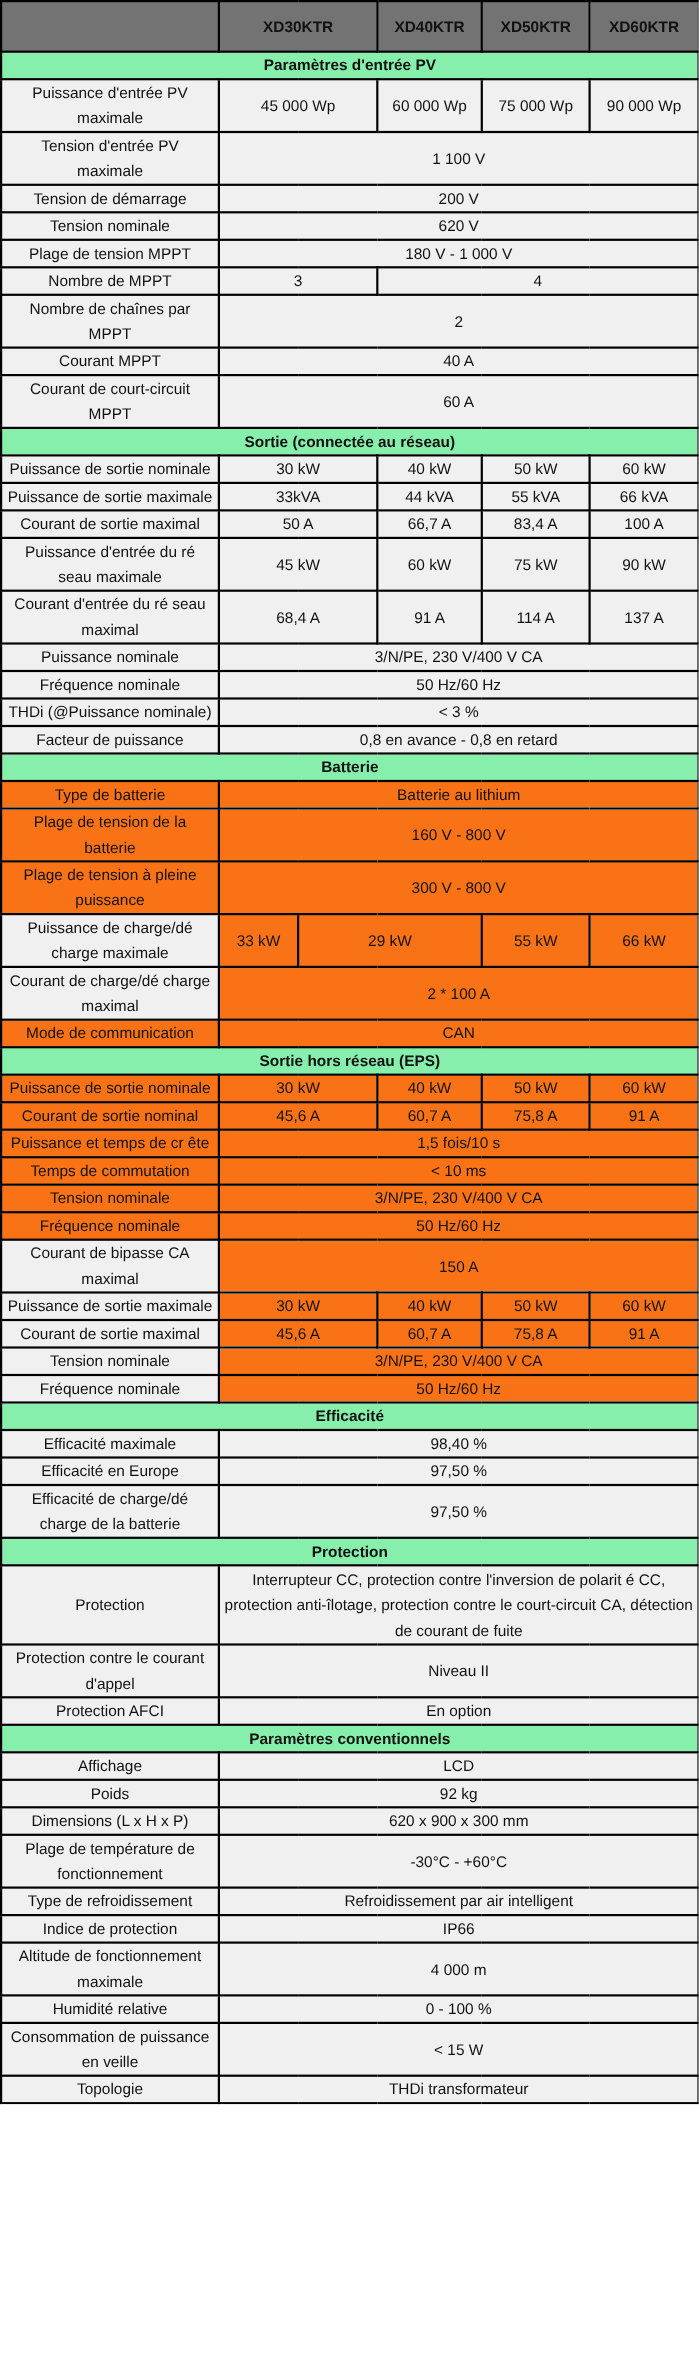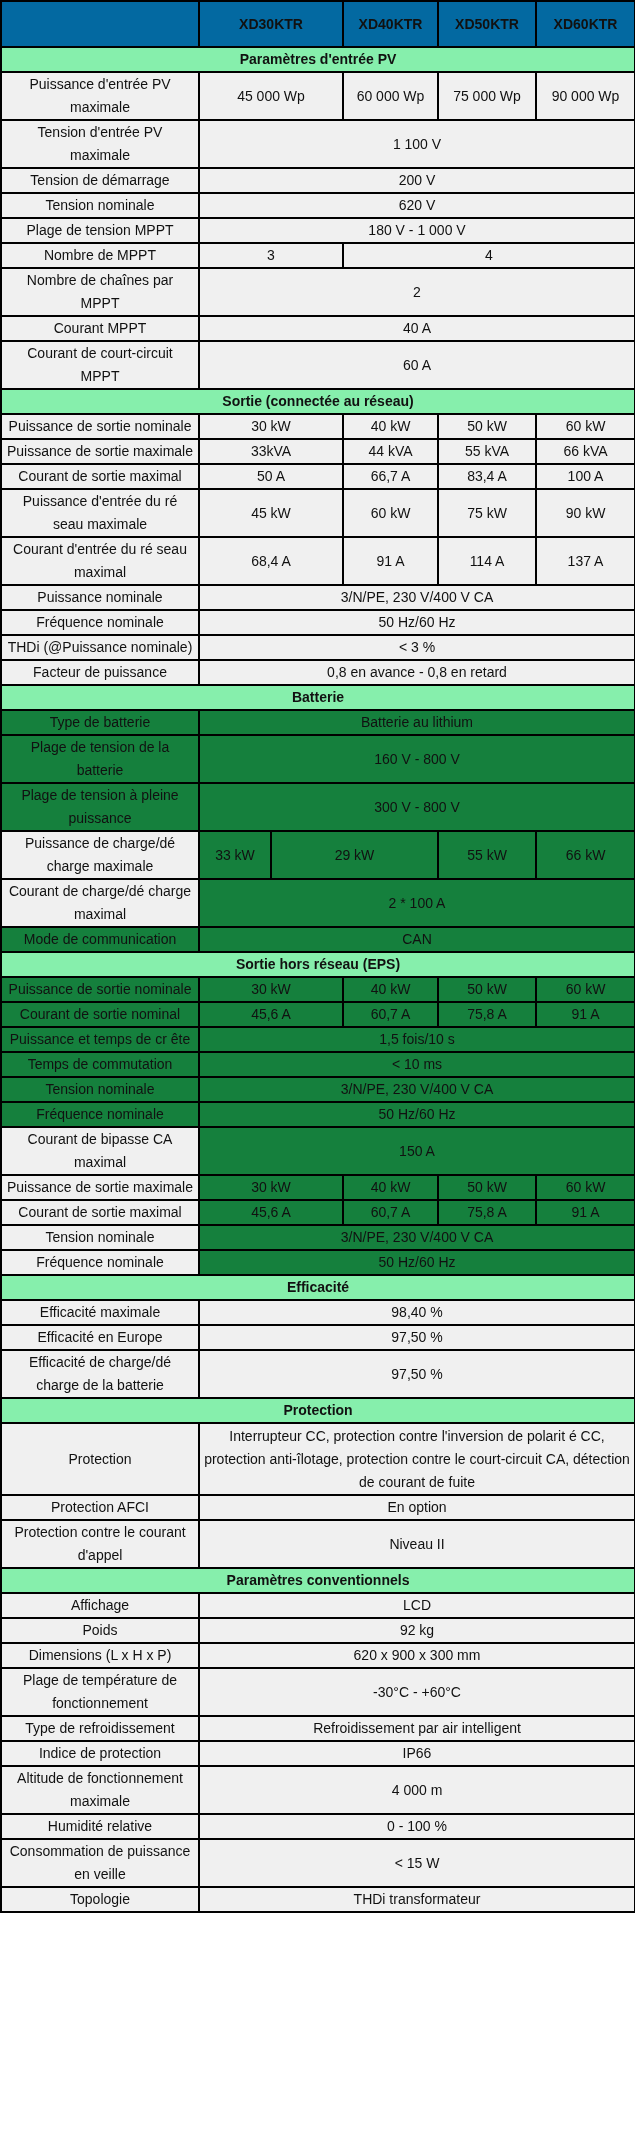--- a/index.html
+++ b/index.html
@@ -12,38 +12,38 @@
     color: #111;
   }
   table.spec td, table.spec th {
     border: 2px solid #000;
     padding: 0 4px;
     line-height: 23px;
     vertical-align: middle;
     overflow: hidden;
   }
   th.hdr {
-    background: #0369a1;
+    background: #737373;
     height: 44px;
     font-weight: bold;
     font-size: 14px;
     text-align: center;
     color: #111;
     margin-left: 12px;
   }
   td.section {
     background: #86efac;
     font-weight: bold;
     height: 23px;
     text-align: center;
   }
   td.label { text-align: center; }
   td.val { text-align: center; }
   .g { background: #f0f0f0; }
-  .w { background: #15803d; }
+  .w { background: #f97316; }
   td.prot { line-height: 23px; }
 </style>
 </head>
 <body>
 
 <table class="spec">
   <colgroup>
     <col style="width:198px">
     <col style="width:72px">
     <col style="width:72px">
@@ -269,27 +269,27 @@
   </tr>
 
   <tr>
     <td class="section" colspan="6">Protection</td>
   </tr>
   <tr class="g">
     <td class="label">Protection</td>
     <td class="val prot" colspan="5" style="height:70px">Interrupteur CC, protection contre l'inversion de polarit é CC, protection anti-îlotage, protection contre le court-circuit CA, détection de courant de fuite</td>
   </tr>
   <tr class="g">
+    <td class="label">Protection contre le courant d'appel</td>
+    <td class="val" colspan="5">Niveau II</td>
+  </tr>
+  <tr class="g">
     <td class="label">Protection AFCI</td>
     <td class="val" colspan="5">En option</td>
   </tr>
-  <tr class="g">
-    <td class="label">Protection contre le courant d'appel</td>
-    <td class="val" colspan="5">Niveau II</td>
-  </tr>
 
   <tr>
     <td class="section" colspan="6">Paramètres conventionnels</td>
   </tr>
   <tr class="g">
     <td class="label">Affichage</td>
     <td class="val" colspan="5">LCD</td>
   </tr>
   <tr class="g">
     <td class="label">Poids</td>

